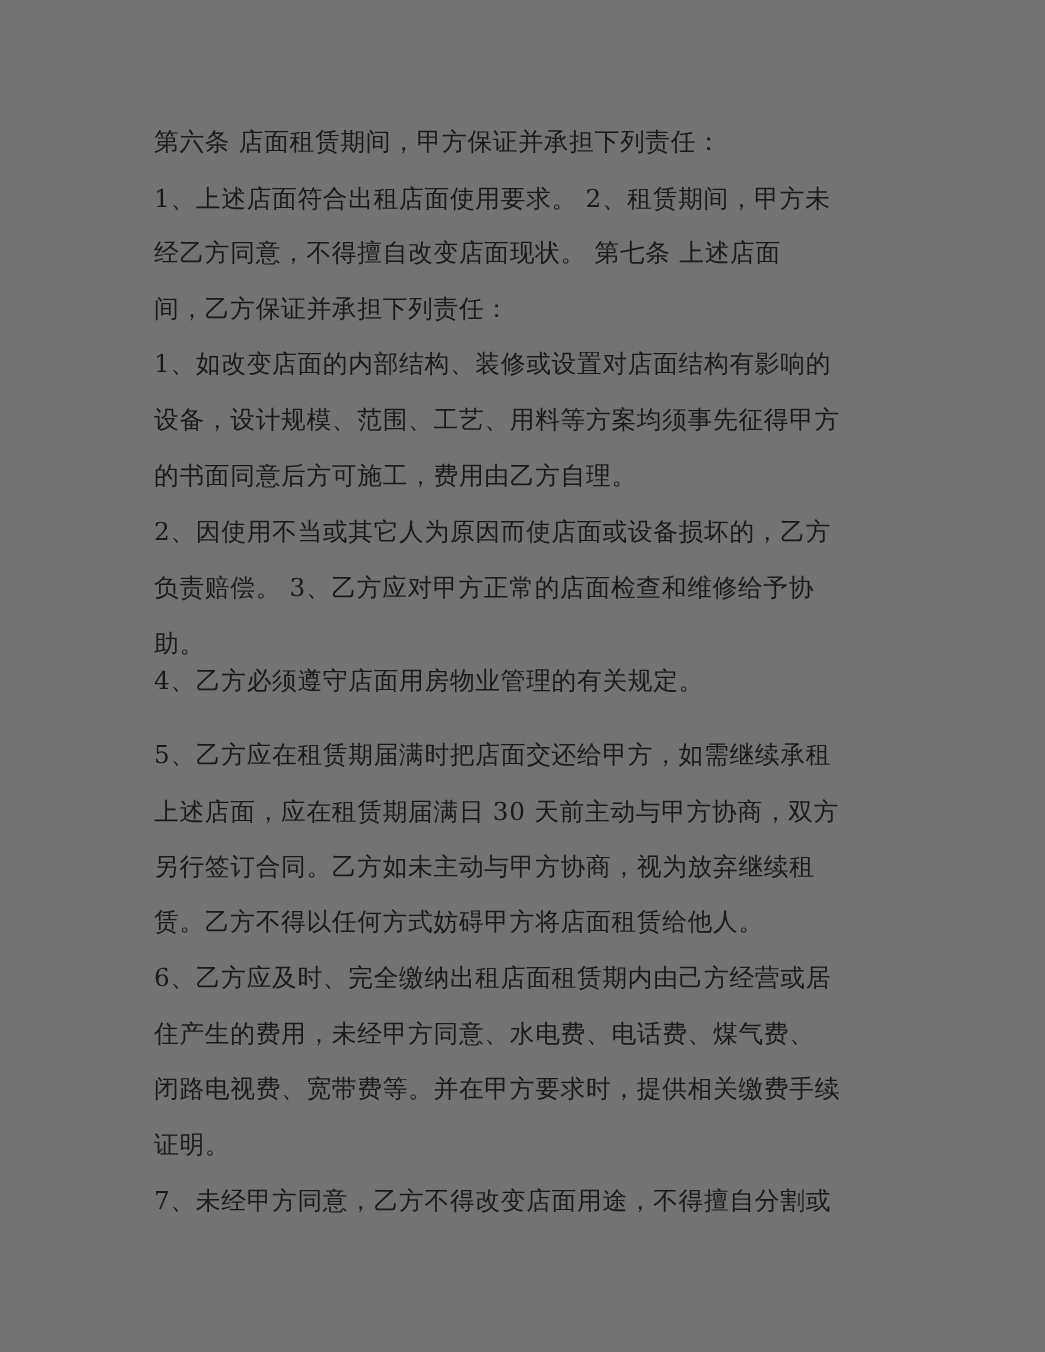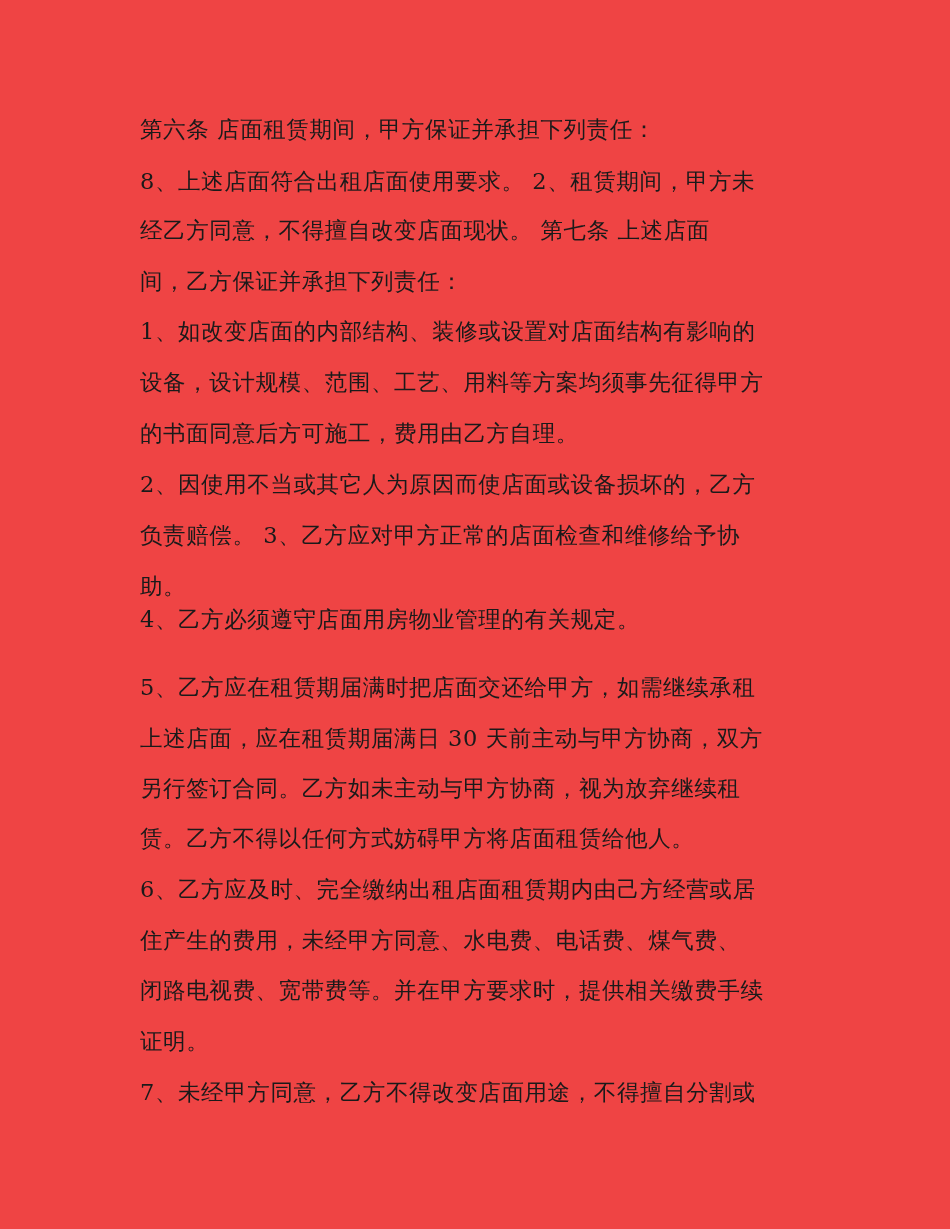--- a/index.html
+++ b/index.html
@@ -12,39 +12,39 @@
       height: 1229px;
       position: relative;
       overflow: hidden;
     }
     .page {
       position: absolute;
       left: 0;
       top: 0;
       width: 950px;
       height: 1229px;
-      background: #ef4444;
+      background: #737373;
     }
     .line {
       position: absolute;
       left: 140px;
       white-space: nowrap;
       font-family: "DejaVu Serif", "Liberation Serif", serif;
       font-size: 22.5px;
       color: #1a1a1a;
       line-height: 30px;
       letter-spacing: 0.6px;
     }
   </style>
 </head>
 <body>
 
 <div class="page">
   <div class="line" style="top:114px">第六条 店面租赁期间，甲方保证并承担下列责任：</div>
-  <div class="line" style="top:166px">8、上述店面符合出租店面使用要求。 2、租赁期间，甲方未</div>
+  <div class="line" style="top:166px">1、上述店面符合出租店面使用要求。 2、租赁期间，甲方未</div>
   <div class="line" style="top:215px">经乙方同意，不得擅自改变店面现状。 第七条 上述店面</div>
   <div class="line" style="top:266px">间，乙方保证并承担下列责任：</div>
   <div class="line" style="top:316px">1、如改变店面的内部结构、装修或设置对店面结构有影响的</div>
   <div class="line" style="top:418px">的书面同意后方可施工，费用由乙方自理。</div>
   <div class="line" style="top:367px">设备，设计规模、范围、工艺、用料等方案均须事先征得甲方</div>
   <div class="line" style="top:469px">2、因使用不当或其它人为原因而使店面或设备损坏的，乙方</div>
   <div class="line" style="top:520px">负责赔偿。 3、乙方应对甲方正常的店面检查和维修给予协</div>
   <div class="line" style="top:571px">助。</div>
   <div class="line" style="top:604px">4、乙方必须遵守店面用房物业管理的有关规定。</div>
   <div class="line" style="top:672px">5、乙方应在租赁期届满时把店面交还给甲方，如需继续承租</div>

